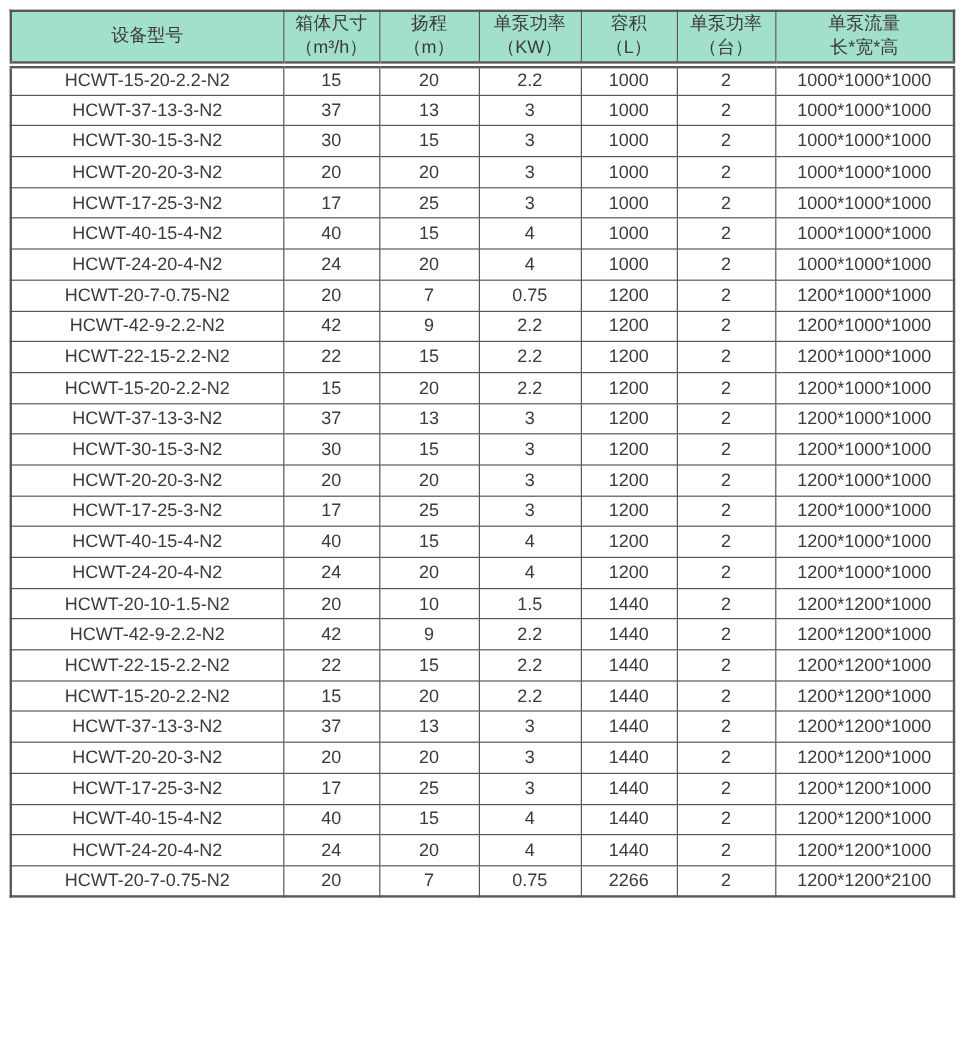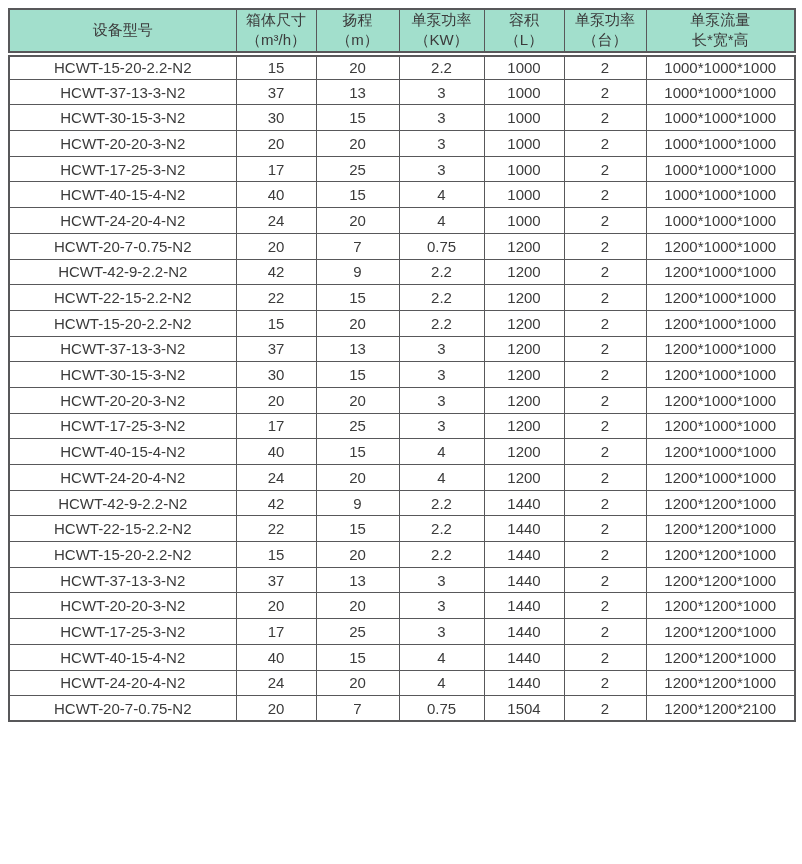--- a/index.html
+++ b/index.html
@@ -239,20 +239,29 @@
         <tr>
           <td>HCWT-24-20-4-N2</td>
           <td>24</td>
           <td>20</td>
           <td>4</td>
           <td>1200</td>
           <td>2</td>
           <td>1200*1000*1000</td>
         </tr>
         <tr>
+          <td>HCWT-20-10-1.5-N2</td>
+          <td>20</td>
+          <td>10</td>
+          <td>1.5</td>
+          <td>1440</td>
+          <td>2</td>
+          <td>1200*1200*1000</td>
+        </tr>
+        <tr>
           <td>HCWT-42-9-2.2-N2</td>
           <td>42</td>
           <td>9</td>
           <td>2.2</td>
           <td>1440</td>
           <td>2</td>
           <td>1200*1200*1000</td>
         </tr>
         <tr>
           <td>HCWT-22-15-2.2-N2</td>
@@ -315,19 +324,19 @@
           <td>4</td>
           <td>1440</td>
           <td>2</td>
           <td>1200*1200*1000</td>
         </tr>
         <tr>
           <td>HCWT-20-7-0.75-N2</td>
           <td>20</td>
           <td>7</td>
           <td>0.75</td>
-          <td>1504</td>
+          <td>2266</td>
           <td>2</td>
           <td>1200*1200*2100</td>
         </tr>
       </tbody>
   </table>
 </div>
 
 </body></html>

